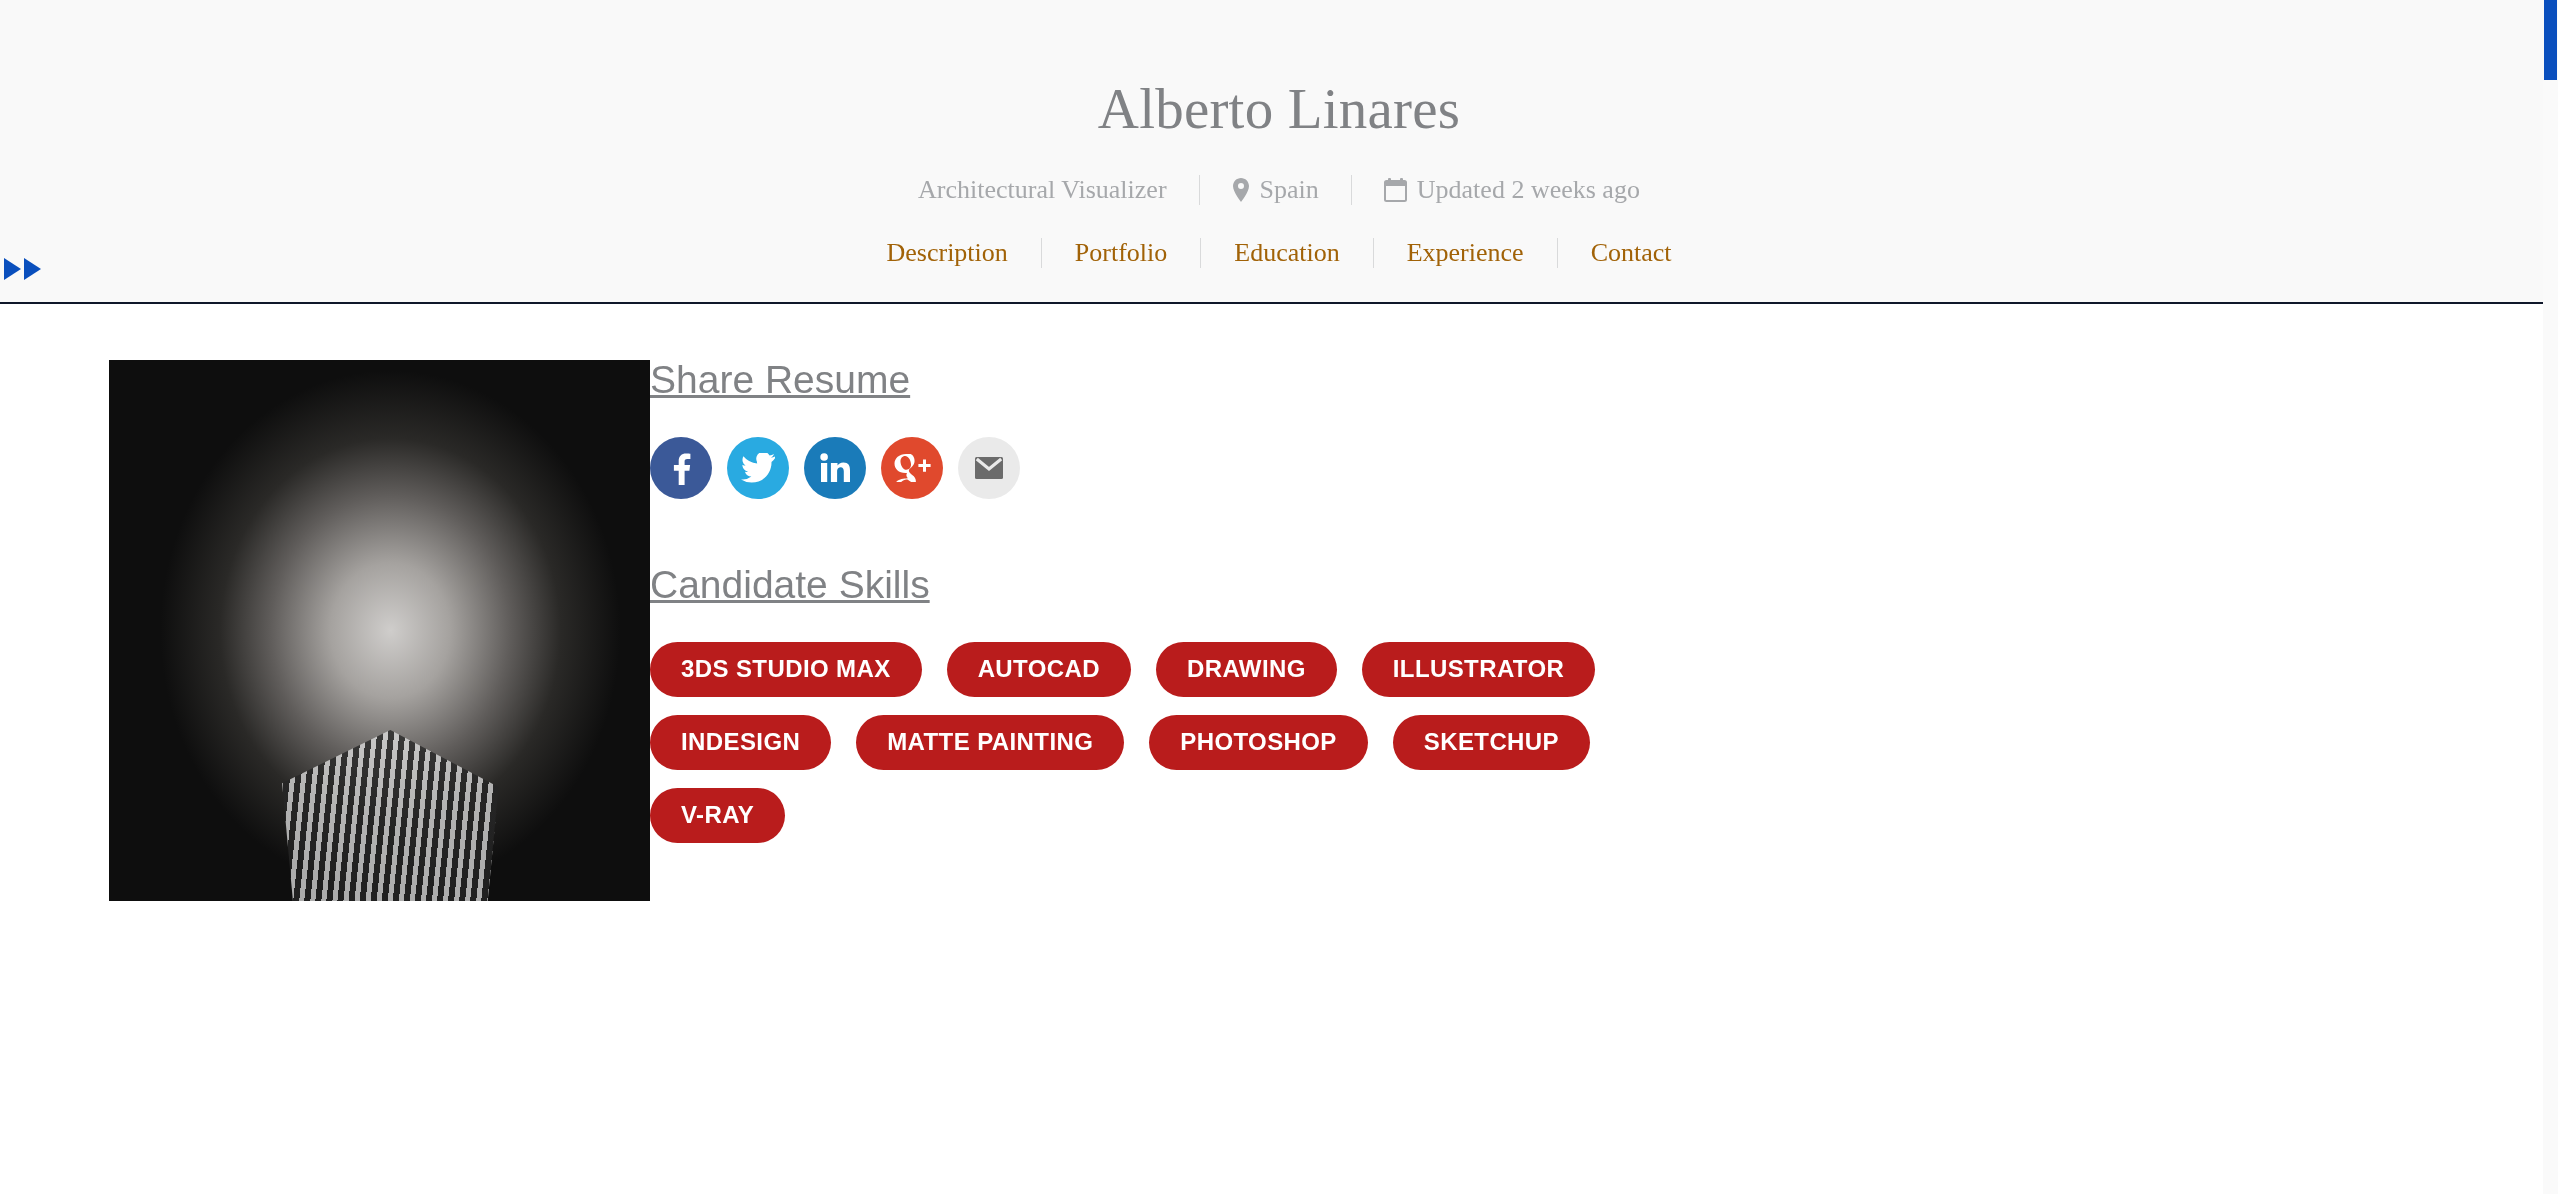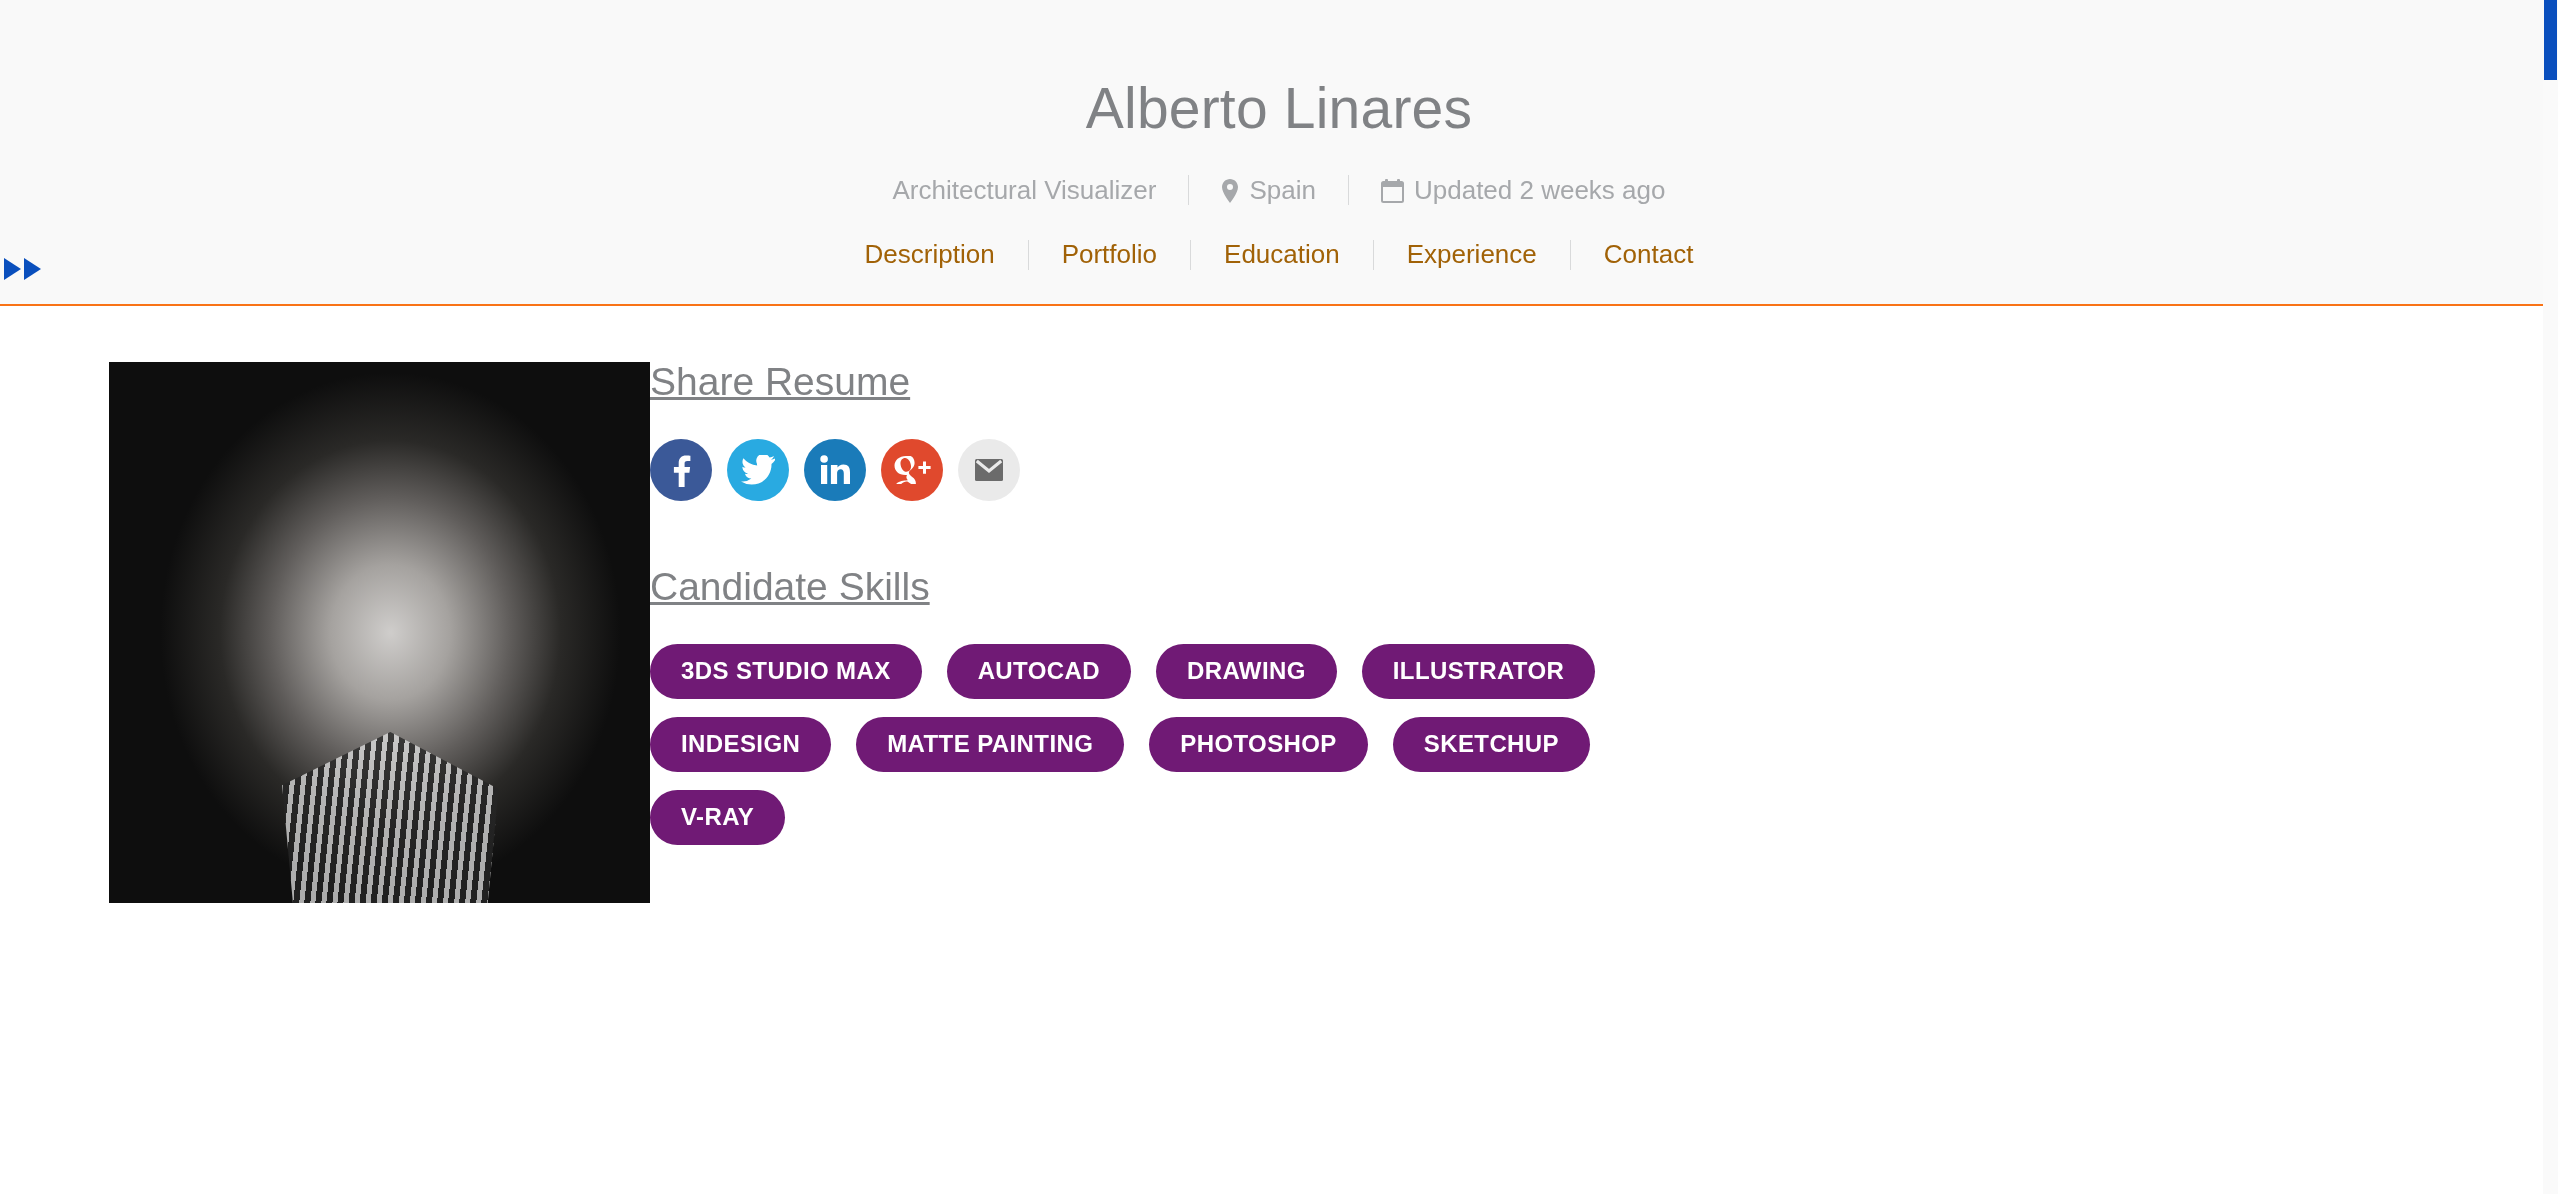--- a/index.html
+++ b/index.html
@@ -50,23 +50,24 @@
     top: 0;
     width: 13px;
     height: 80px;
     background: #0a4fbd;
     z-index: 51;
   }
 
   
   .profile-header {
     background: #f9f9f9;
-    border-bottom: 2px solid #f97316;
+    border-bottom: 2px solid #0f172a;
     padding: 80px 0 34px 0;
     text-align: center;
+    font-family: Liberation Serif, serif;
   }
 
   .candidate-name {
     font-size: 57px;
     font-weight: 400;
     color: #808285;
     letter-spacing: 0.2px;
     line-height: 1;
     margin-bottom: 38px;
   }
@@ -171,21 +172,21 @@
     justify-content: center;
     cursor: pointer;
     border: none;
     padding: 0;
   }
   .social-btn svg { display: block; }
 
   
   .skills { display: flex; flex-wrap: wrap; gap: 18px 25px; max-width: 950px; }
   .skill-tag {
-    background: #701a75;
+    background: #b91c1c;
     color: #ffffff;
     font-size: 24px;
     font-weight: bold;
     letter-spacing: 0.4px;
     border-radius: 38px;
     padding: 15px 31px 16px 31px;
     line-height: 1;
     white-space: nowrap;
     cursor: pointer;
     border: none;

